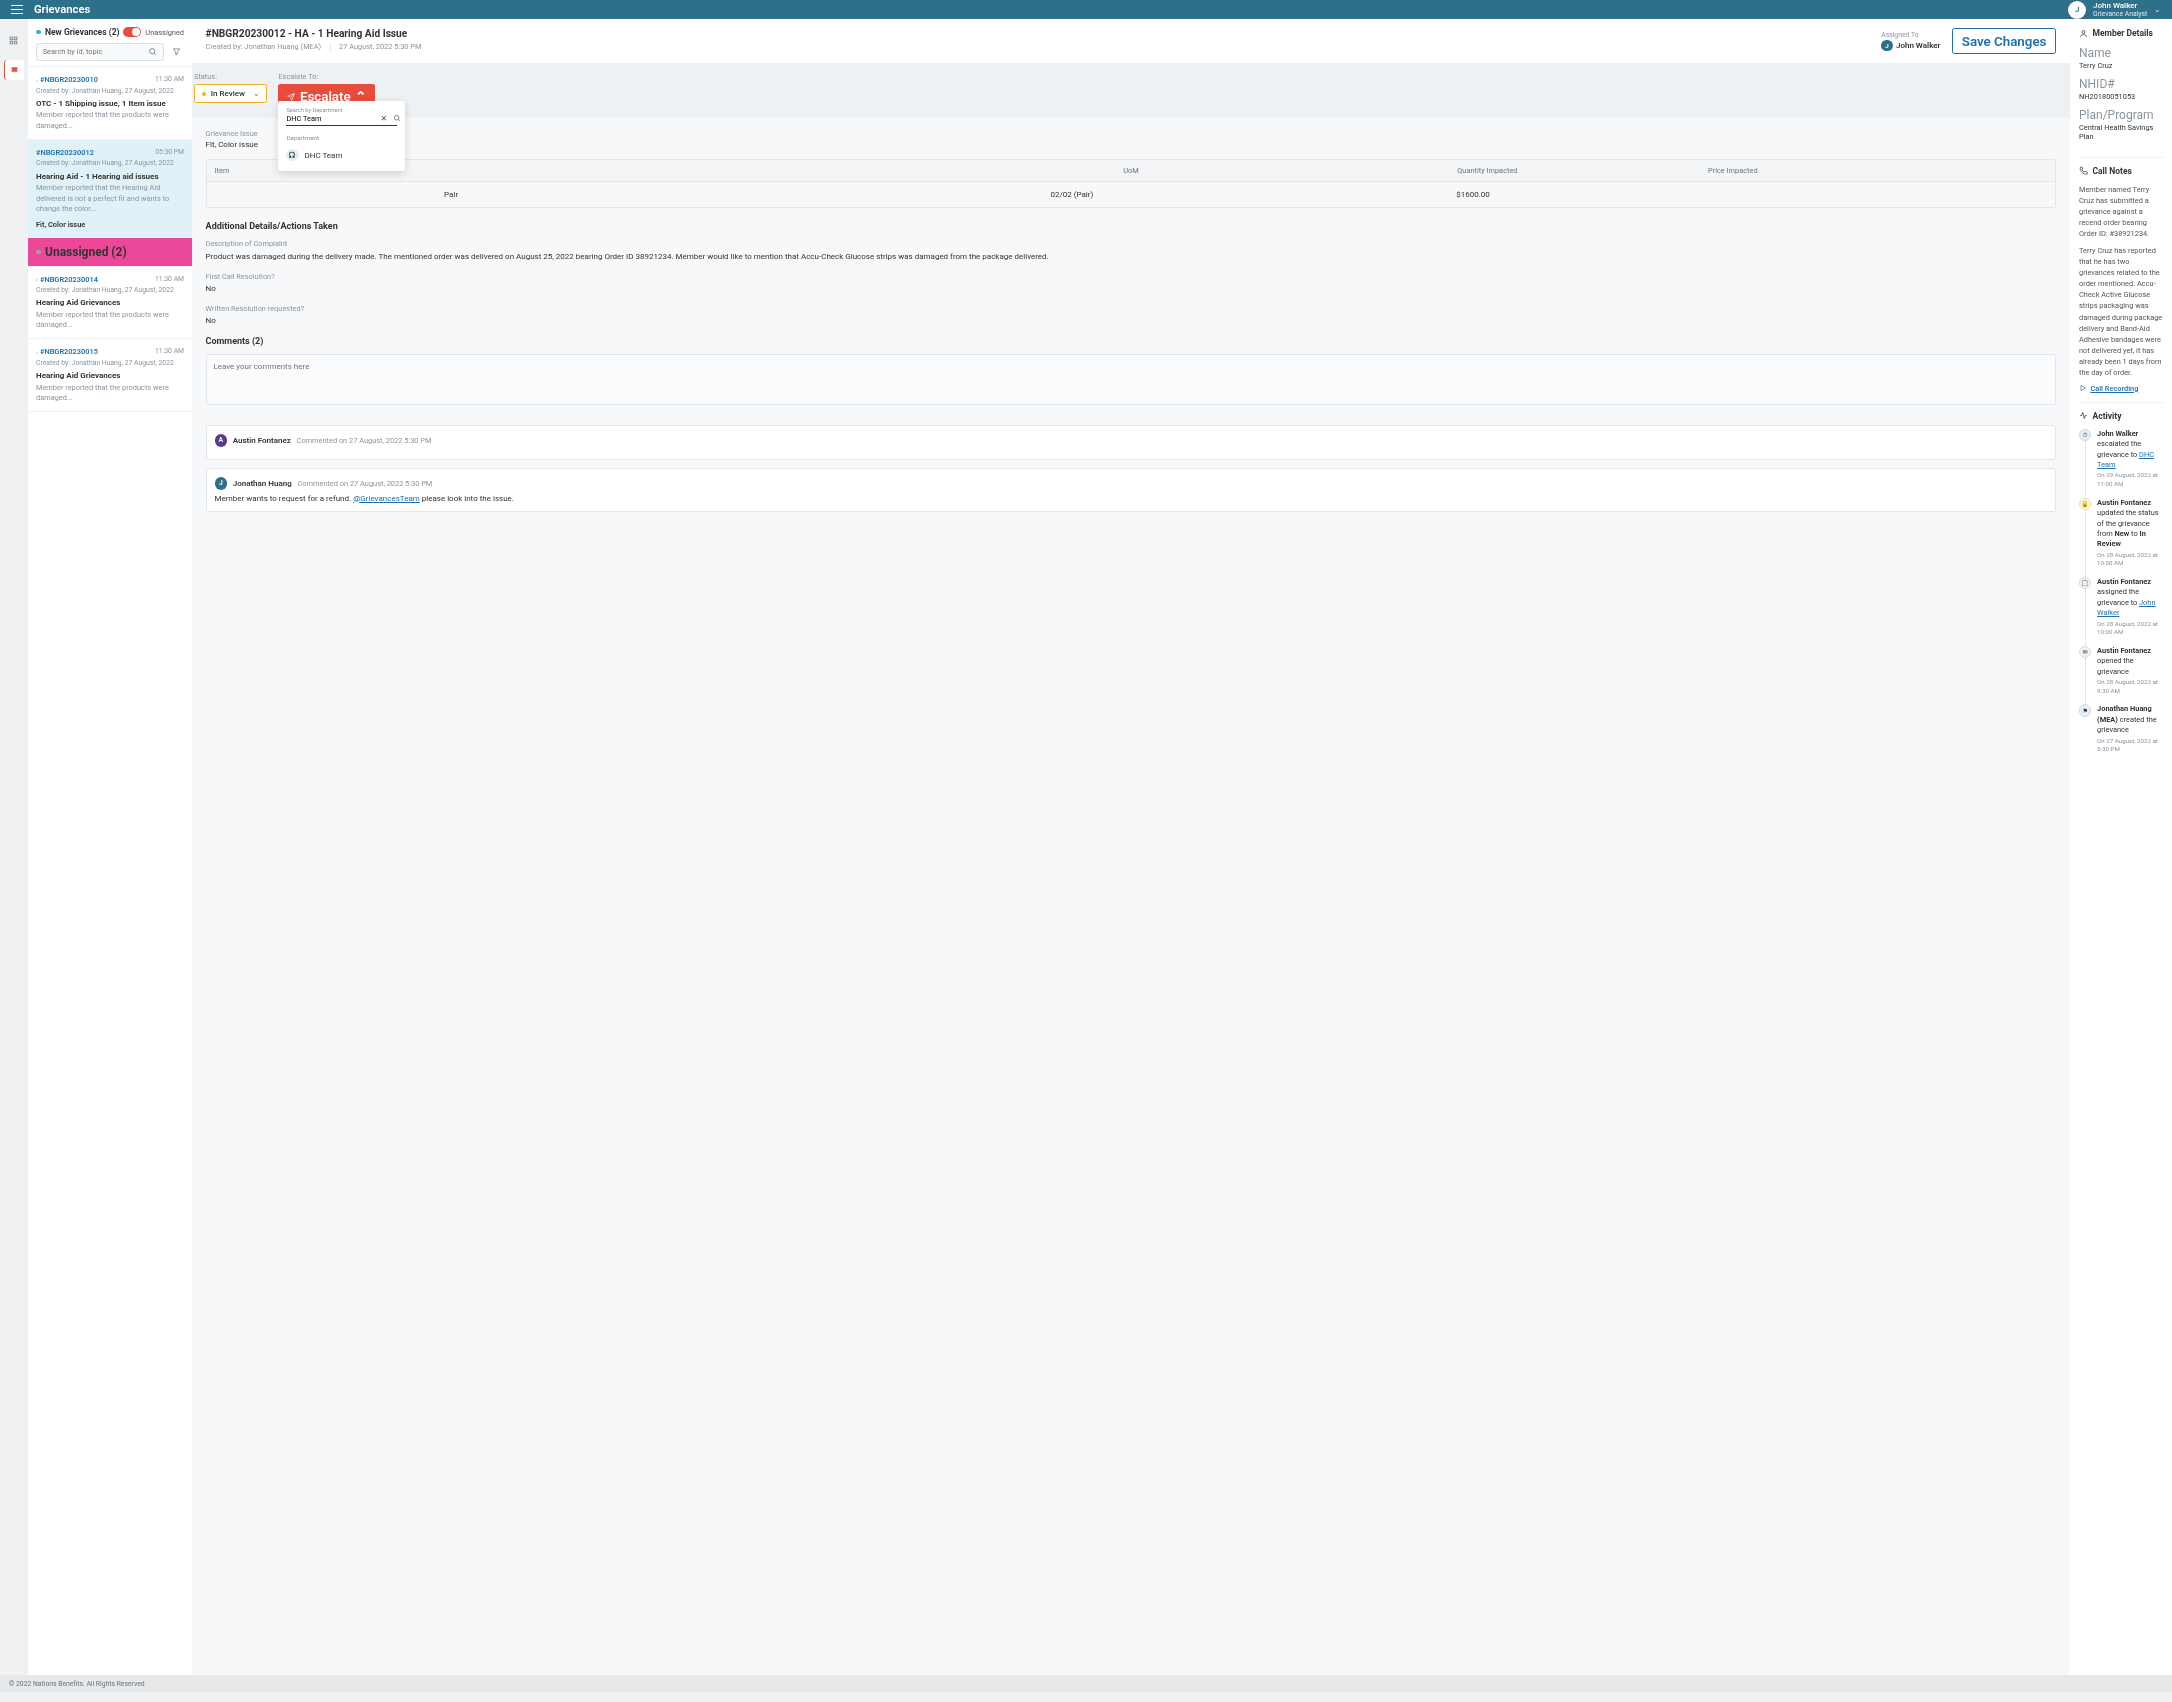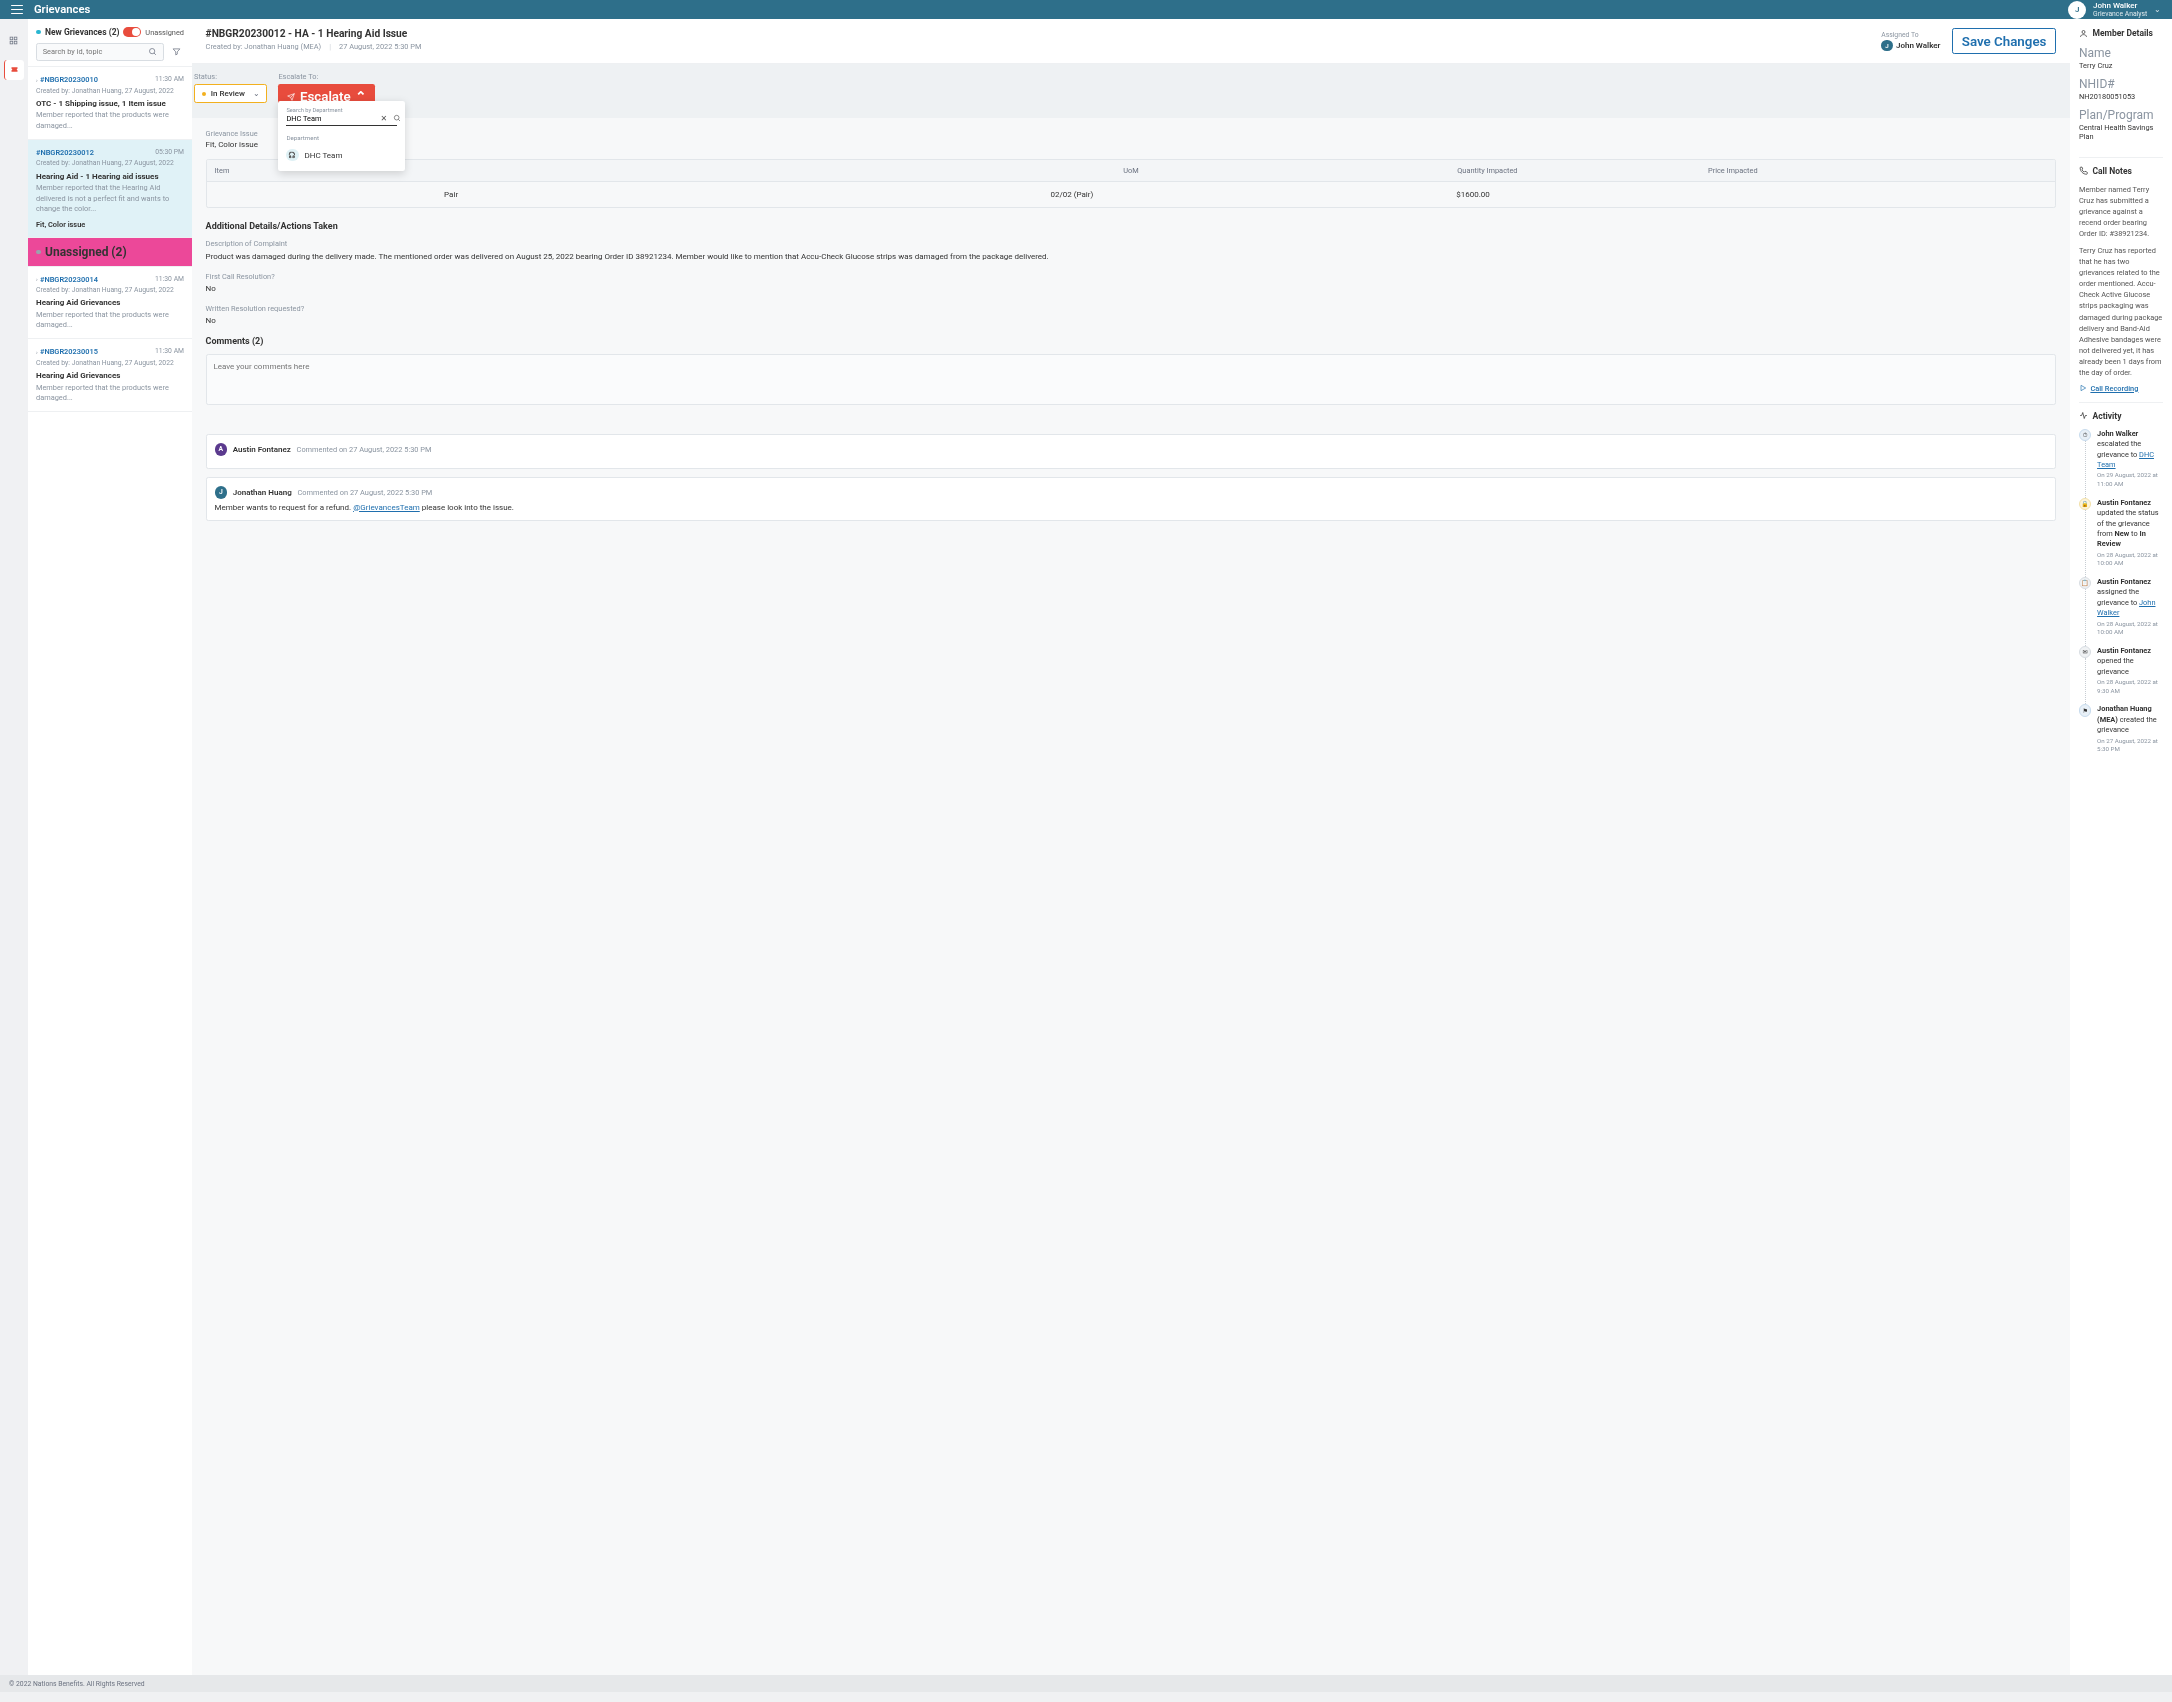--- a/index.html
+++ b/index.html
@@ -92,21 +92,21 @@
 .c-qty{flex:1.3;text-align:center}
 .c-price{flex:1;text-align:left}
 .prod-name{font-weight:500;margin-bottom:3.4px}
 .prod-meta{color:#8a94a0;font-size:6.8px}
 
 .section-title{font-size:9px;font-weight:700;margin-bottom:8px}
 .field{margin-bottom:9px}
 .field .lbl{color:#8a94a0;font-size:7.4px;margin-bottom:2.3px}
 .field .val{font-size:8px;line-height:1.5}
 
-.comment-input{width:100%;min-height:51px;border:0.6px solid #e2e6ea;border-radius:2.3px;padding:6.8px;background:#fafbfc;resize:none;font-family:inherit;font-size:8px;margin-bottom:27px}
+.comment-input{width:100%;min-height:51px;border:0.6px solid #e2e6ea;border-radius:2.3px;padding:6.8px;background:#fafbfc;resize:none;font-family:inherit;font-size:8px;margin-bottom:18px}
 .comment-card{border:0.6px solid #e2e6ea;border-radius:2.3px;padding:8px;margin-bottom:8px;background:#fff}
 .cc-head{display:flex;align-items:center;gap:5.7px;margin-bottom:4.5px}
 .cc-avatar{width:12.4px;height:12.4px;border-radius:50%;color:#fff;display:flex;align-items:center;justify-content:center;font-size:6.8px;font-weight:600}
 .cc-name{font-weight:600}
 .cc-meta{color:#8a94a0;font-size:7.4px}
 .cc-body{font-size:8px}
 .mention{color:#1f6fae;text-decoration:underline}
 
 .rightpane{width:102px;background:#fff;overflow-y:auto;padding:9px;font-size:7.4px}
 .rp-section{padding-bottom:9px;margin-bottom:8px;border-bottom:0.6px solid #eef0f2}

